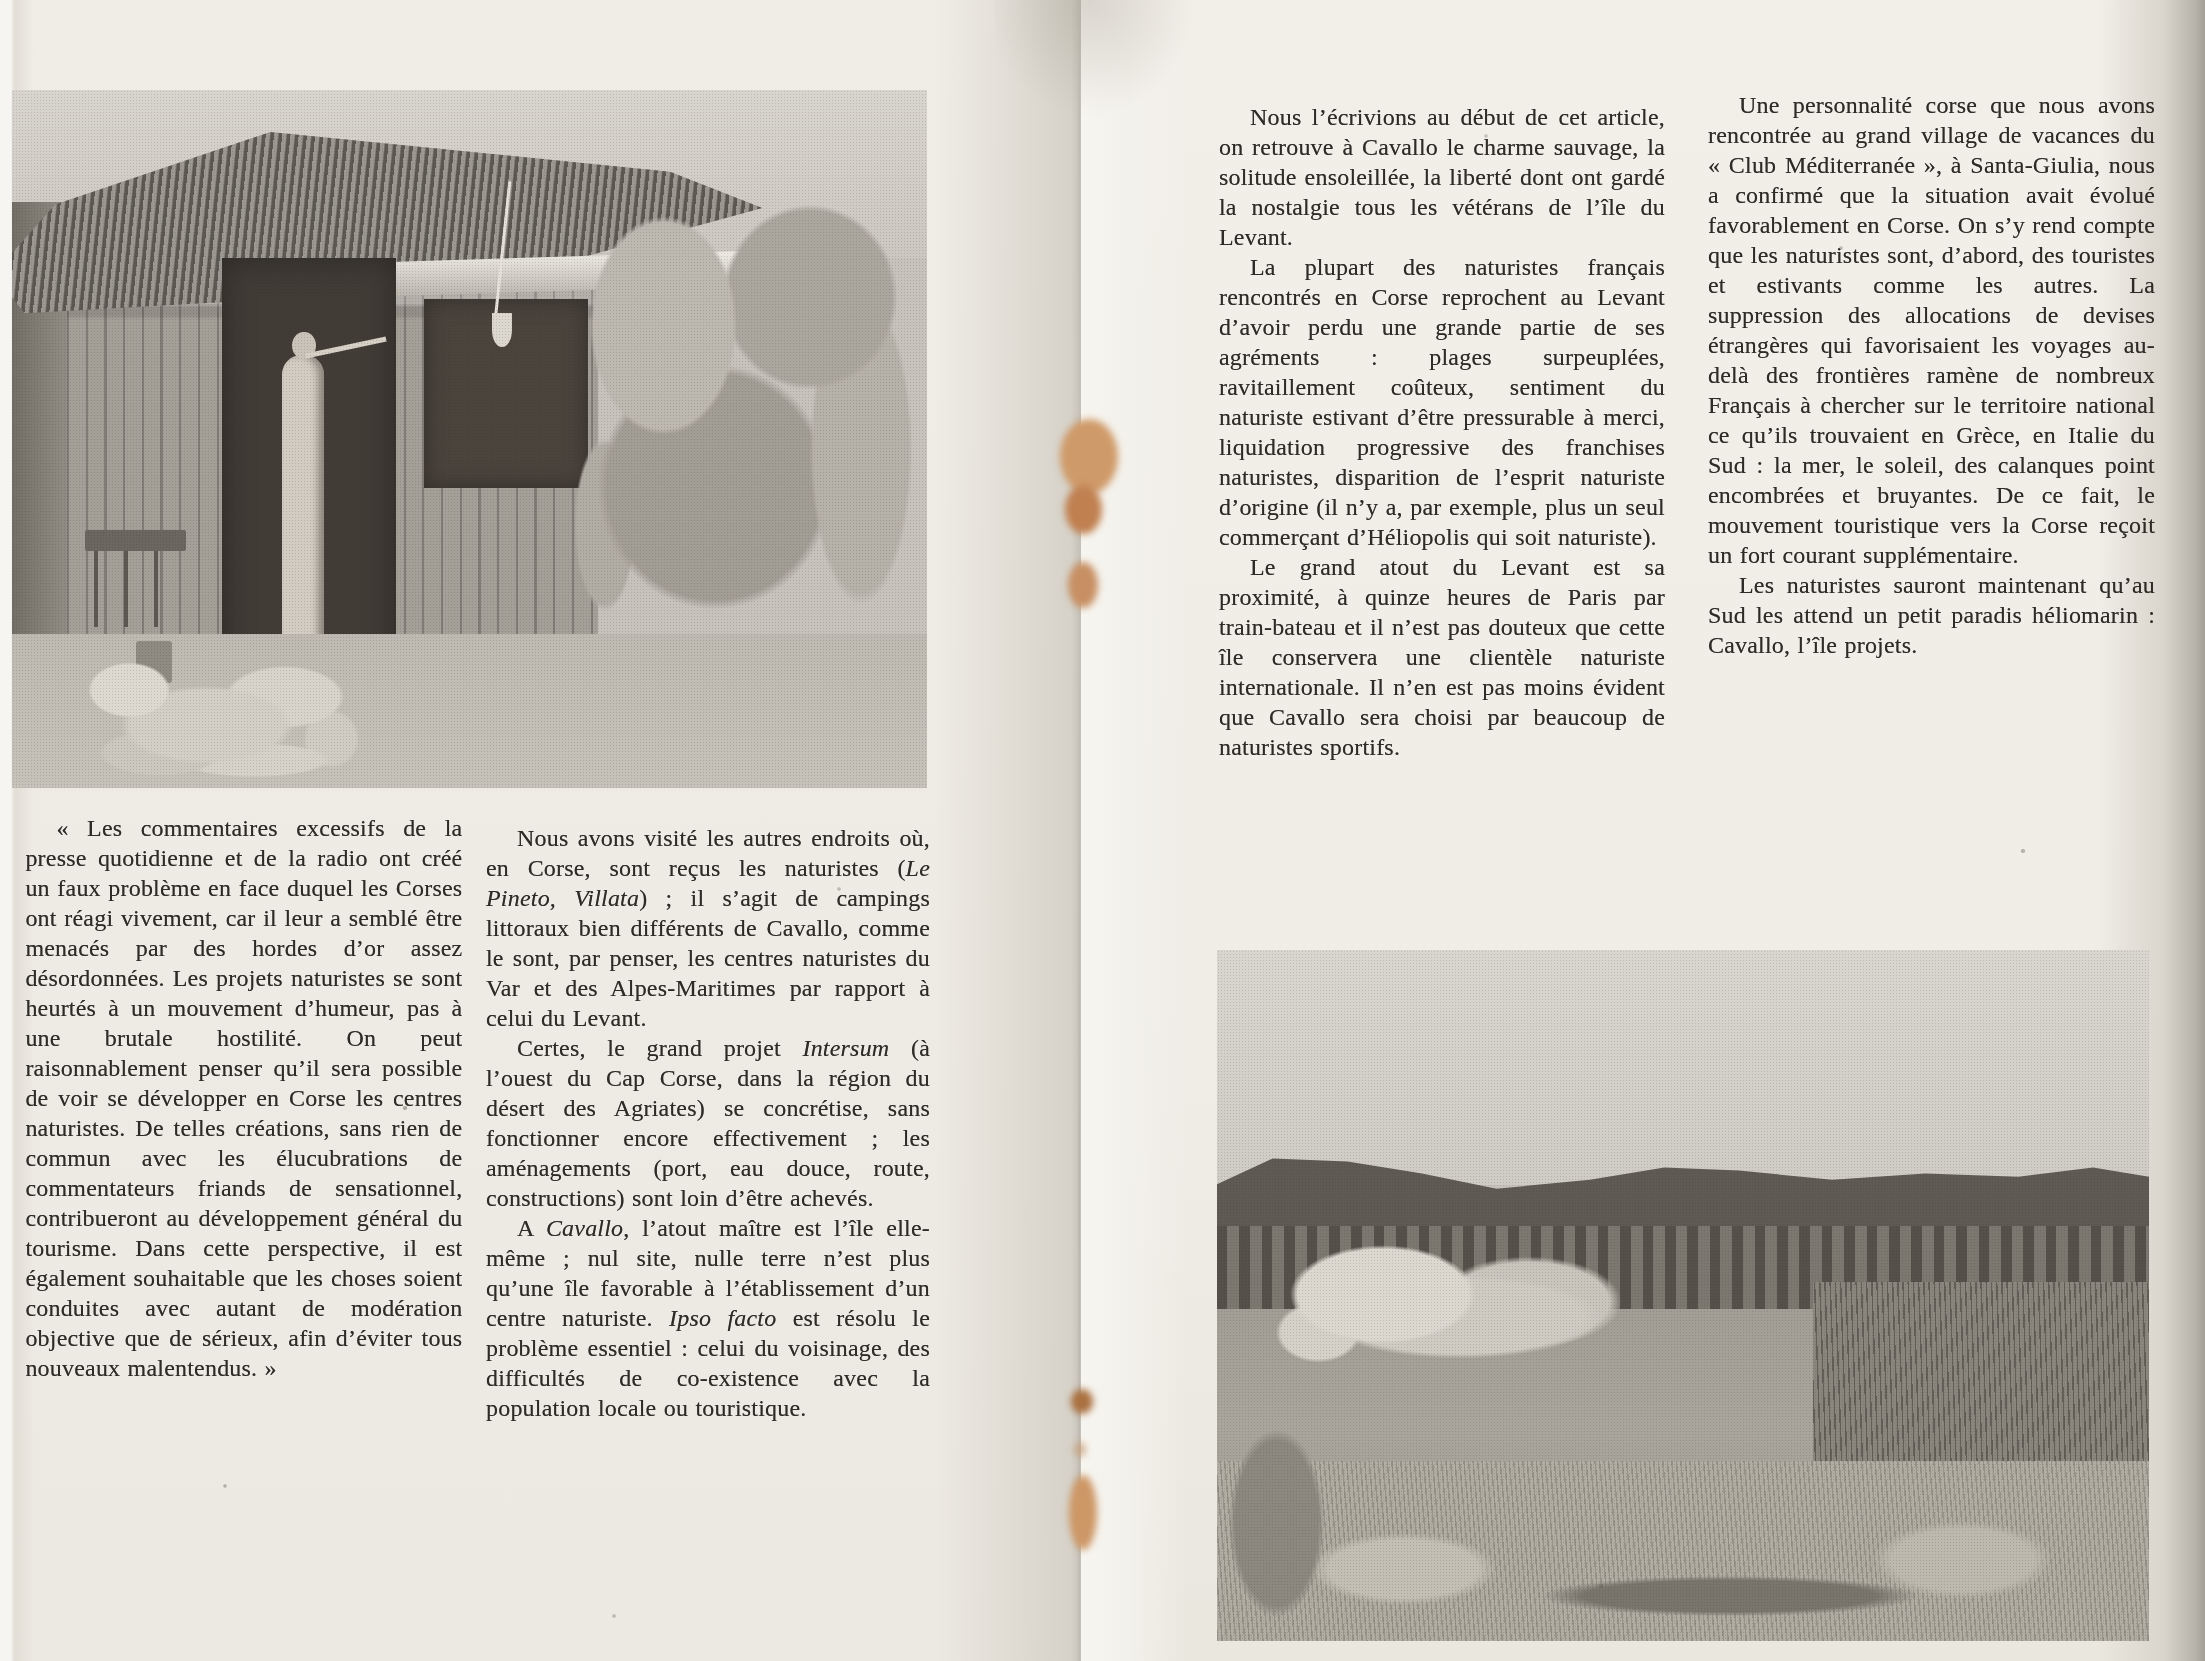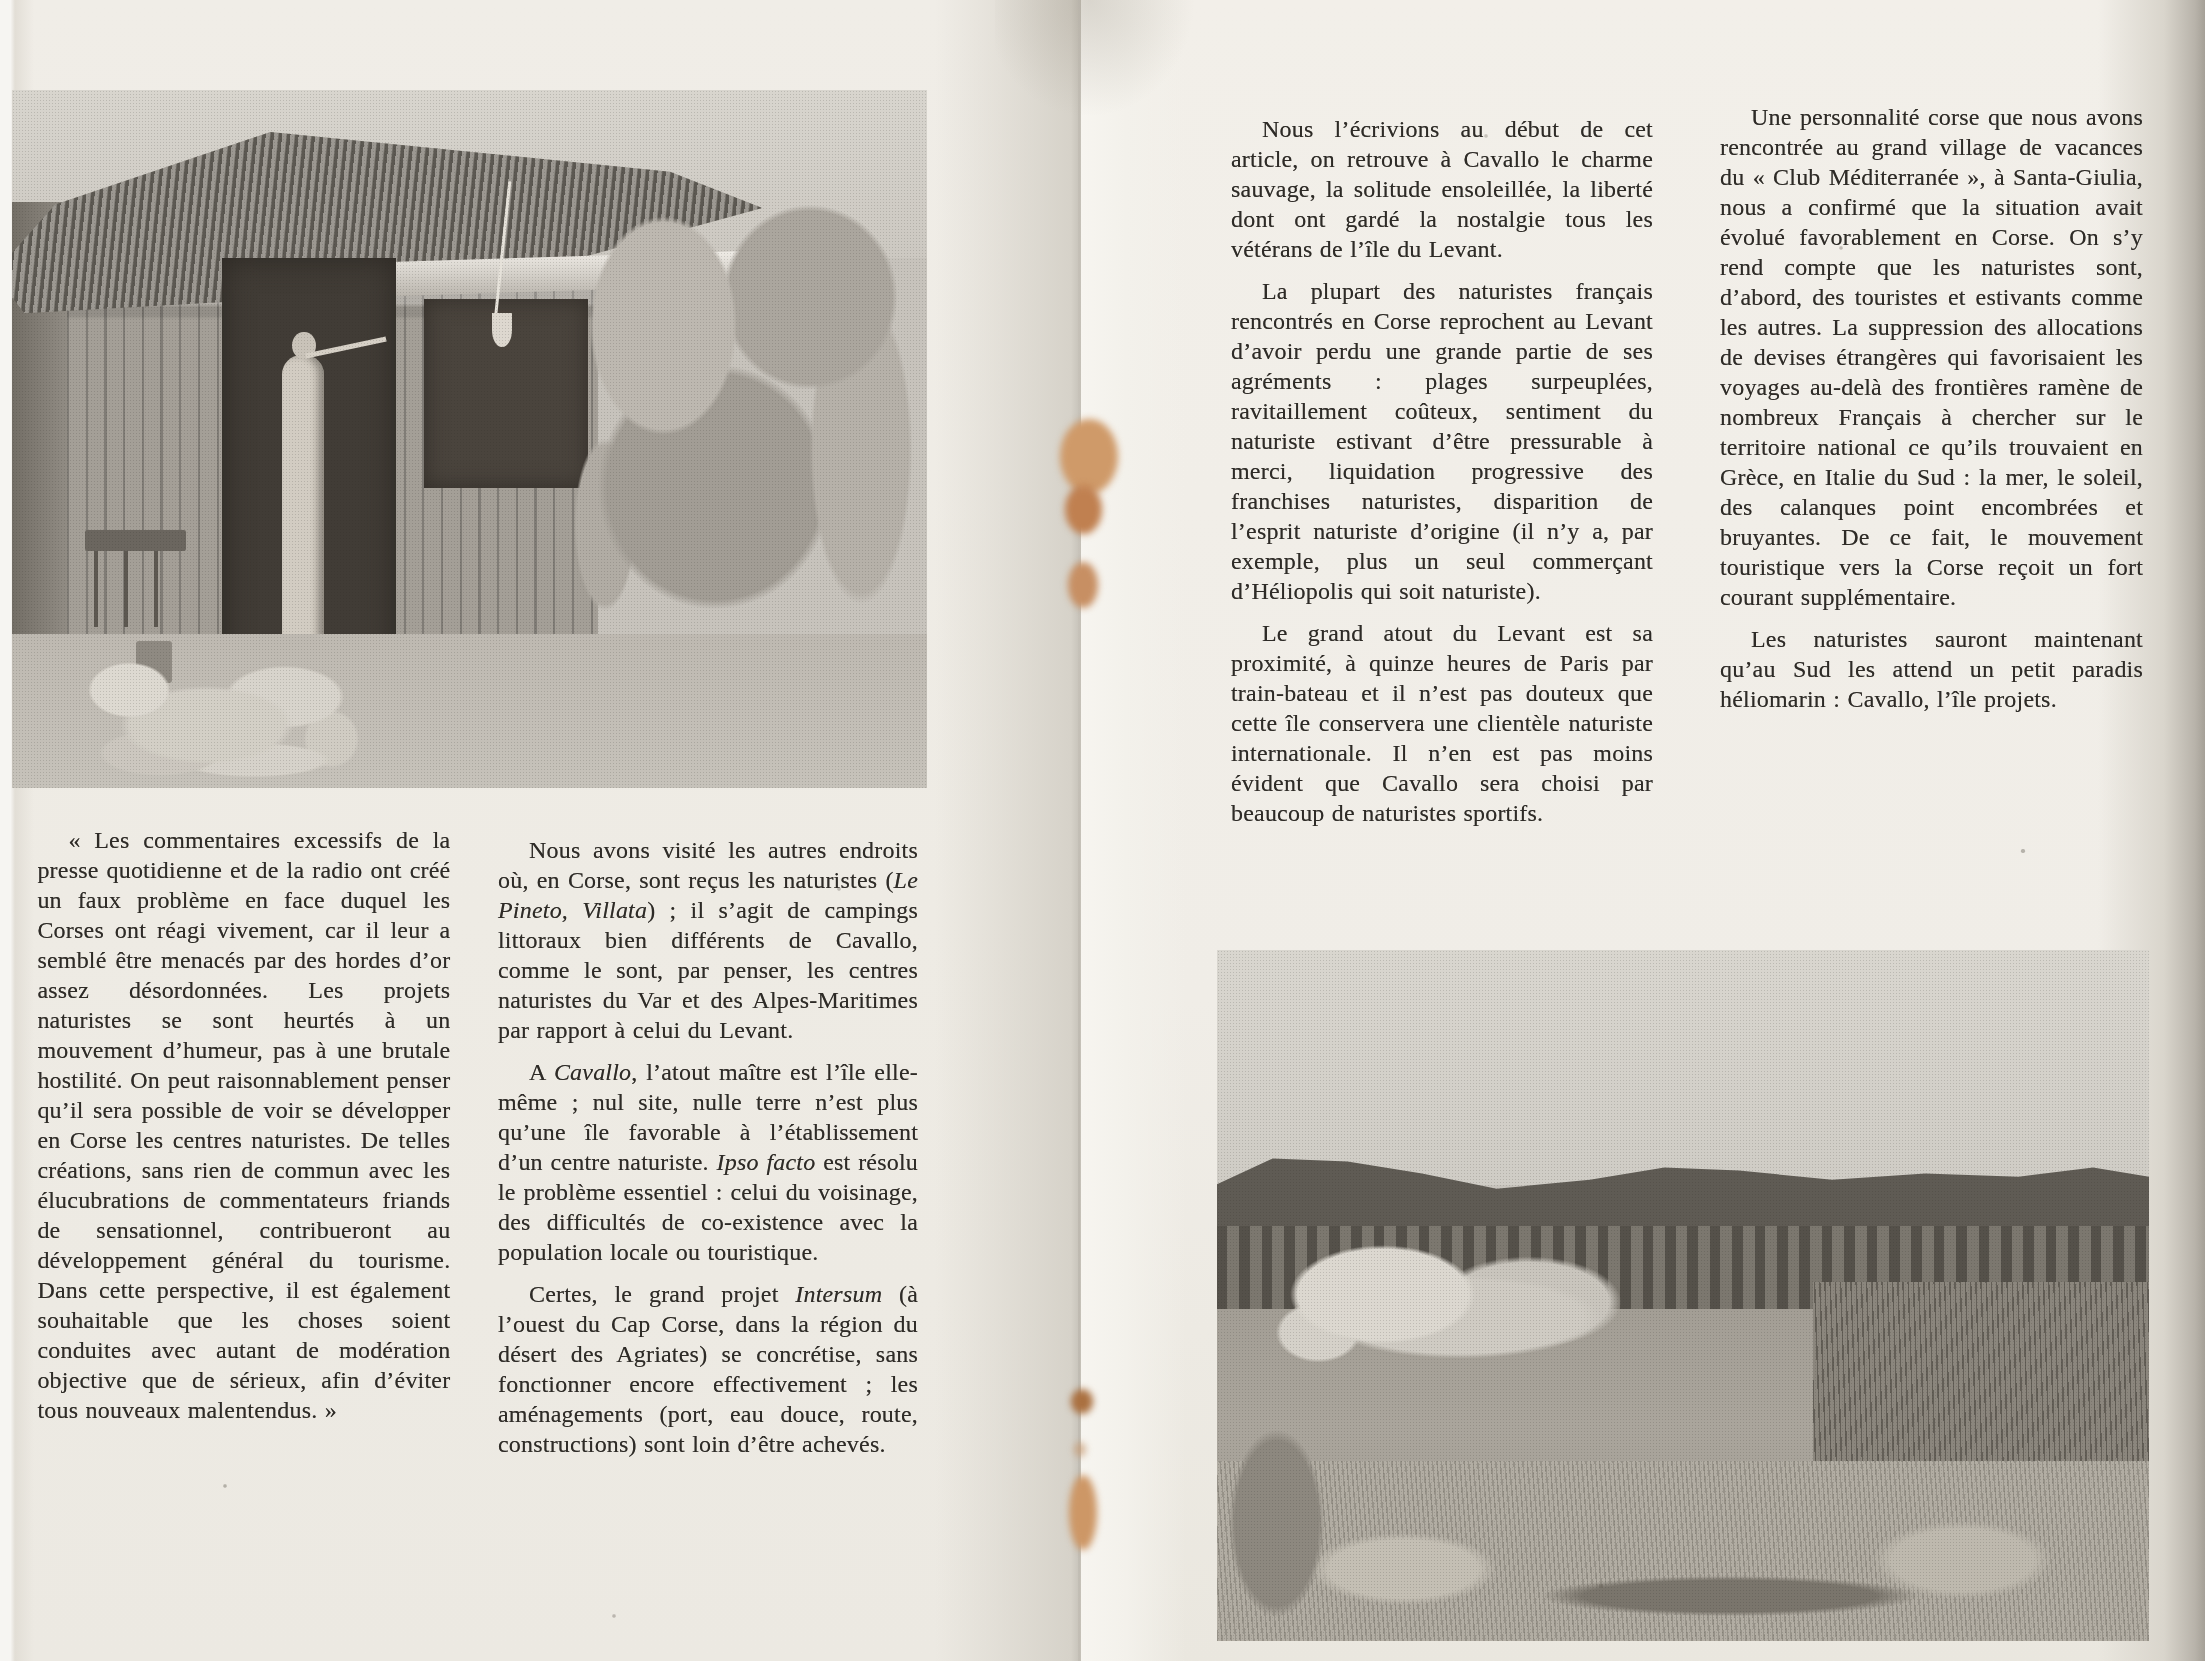--- a/index.html
+++ b/index.html
@@ -42,21 +42,21 @@
     background:linear-gradient(180deg,#b9b4ab,#c8c3ba 30%,#b5b0a7 70%,#beb9b0);
     opacity:.55;
   }
   
   .col{
     position:absolute;
     font-size:24px;line-height:30px;color:#2e2b27;
     text-align:justify;letter-spacing:0.2px;word-spacing:1.1px;
     text-shadow:0 0 0.5px rgba(46,43,39,.55);
   }
-  .col p{margin:12px;text-indent:31px;}
+  .col p{margin:0;text-indent:31px;}
   .col p.noindent{text-indent:0;}
   .col p.cont{text-align-last:justify;}
   .col .it{font-style:italic;}
   #col0{left:25.4px;  top:813px;width:437px;height:804px;}
   #col1{left:486px; top:823px;width:444px;height:804px;}
   #col2{left:1219px;top:102px; width:446px;height:793px;}
   #col3{left:1708px;top:90px; width:447px;height:748px;}
   
   .photo{position:absolute;overflow:hidden;background:#c7c3bc;}
   .photo::after{
@@ -195,22 +195,22 @@
   <div class="ph lag-reeds"></div>
   <div class="ph lag-grass"></div>
   <div class="ph lag-bush"></div>
 </div>
 
 <div class="col" id="col0">
     <p class=""><span>« Les commentaires excessifs de la presse quotidienne et de la radio ont créé un faux problème en face duquel les Corses ont réagi vivement, car il leur a semblé être menacés par des hordes d’or assez désordonnées. Les projets naturistes se sont heurtés à un mouvement d’humeur, pas à une brutale hostilité. On peut raisonnablement penser qu’il sera possible de voir se développer en Corse les centres naturistes. De telles créations, sans rien de commun avec les élucubrations de commentateurs friands de sensationnel, contribueront au développement général du tourisme. Dans cette perspective, il est également souhaitable que les choses soient conduites avec autant de modération objective que de sérieux, afin d’éviter tous nouveaux malentendus. »</span></p>
   </div>
 <div class="col" id="col1">
     <p class=""><span>Nous avons visité les autres endroits où, en Corse, sont reçus les naturistes (</span><span class="it">Le Pineto, Villata</span><span>) ; il s’agit de campings littoraux bien différents de Cavallo, comme le sont, par penser, les centres naturistes du Var et des Alpes-Maritimes par rapport à celui du Levant.</span></p>
+    <p class=""><span>Certes, le grand projet </span><span class="it">Intersum</span><span> (à l’ouest du Cap Corse, dans la région du désert des Agriates) se concrétise, sans fonctionner encore effectivement ; les aménagements (port, eau douce, route, constructions) sont loin d’être achevés.</span></p>
     <p class=""><span>A </span><span class="it">Cavallo</span><span>, l’atout maître est l’île elle-même ; nul site, nulle terre n’est plus qu’une île favorable à l’établissement d’un centre naturiste. </span><span class="it">Ipso facto</span><span> est résolu le problème essentiel : celui du voisinage, des difficultés de co-existence avec la population locale ou touristique.</span></p>
-    <p class=""><span>Certes, le grand projet </span><span class="it">Intersum</span><span> (à l’ouest du Cap Corse, dans la région du désert des Agriates) se concrétise, sans fonctionner encore effectivement ; les aménagements (port, eau douce, route, constructions) sont loin d’être achevés.</span></p>
   </div>
 <div class="col" id="col2">
     <p class=""><span>Nous l’écrivions au début de cet article, on retrouve à Cavallo le charme sauvage, la solitude ensoleillée, la liberté dont ont gardé la nostalgie tous les vétérans de l’île du Levant.</span></p>
     <p class=""><span>La plupart des naturistes français rencontrés en Corse reprochent au Levant d’avoir perdu une grande partie de ses agréments : plages surpeuplées, ravitaillement coûteux, sentiment du naturiste estivant d’être pressurable à merci, liquidation progressive des franchises naturistes, disparition de l’esprit naturiste d’origine (il n’y a, par exemple, plus un seul commerçant d’Héliopolis qui soit naturiste).</span></p>
     <p class=""><span>Le grand atout du Levant est sa proximité, à quinze heures de Paris par train-bateau et il n’est pas douteux que cette île conservera une clientèle naturiste internationale. Il n’en est pas moins évident que Cavallo sera choisi par beaucoup de naturistes sportifs.</span></p>
   </div>
 <div class="col" id="col3">
     <p class=""><span>Une personnalité corse que nous avons rencontrée au grand village de vacances du « Club Méditerranée », à Santa-Giulia, nous a confirmé que la situation avait évolué favorablement en Corse. On s’y rend compte que les naturistes sont, d’abord, des touristes et estivants comme les autres. La suppression des allocations de devises étrangères qui favorisaient les voyages au-delà des frontières ramène de nombreux Français à chercher sur le territoire national ce qu’ils trouvaient en Grèce, en Italie du Sud : la mer, le soleil, des calanques point encombrées et bruyantes. De ce fait, le mouvement touristique vers la Corse reçoit un fort courant supplémentaire.</span></p>
     <p class=""><span>Les naturistes sauront maintenant qu’au Sud les attend un petit paradis héliomarin : Cavallo, l’île projets.</span></p>
   </div>

